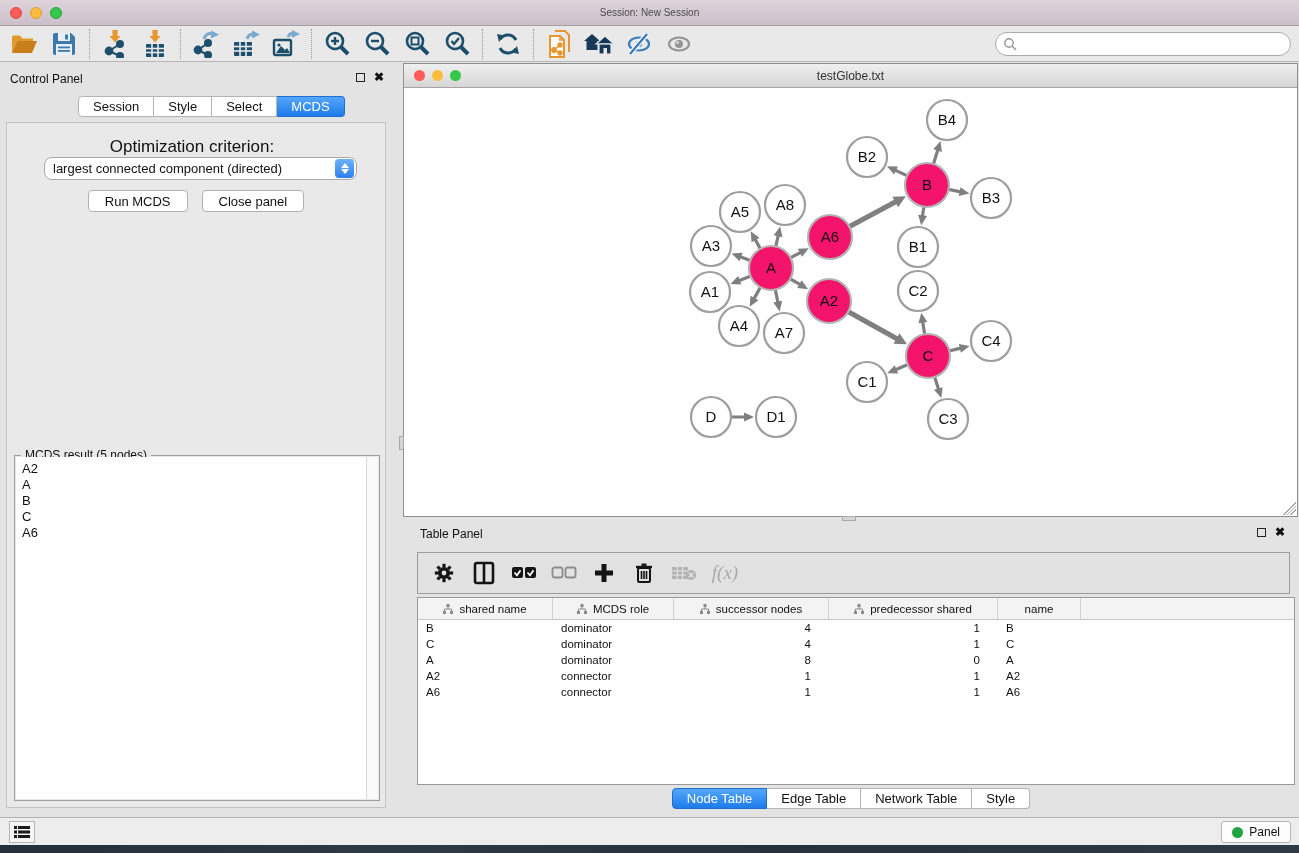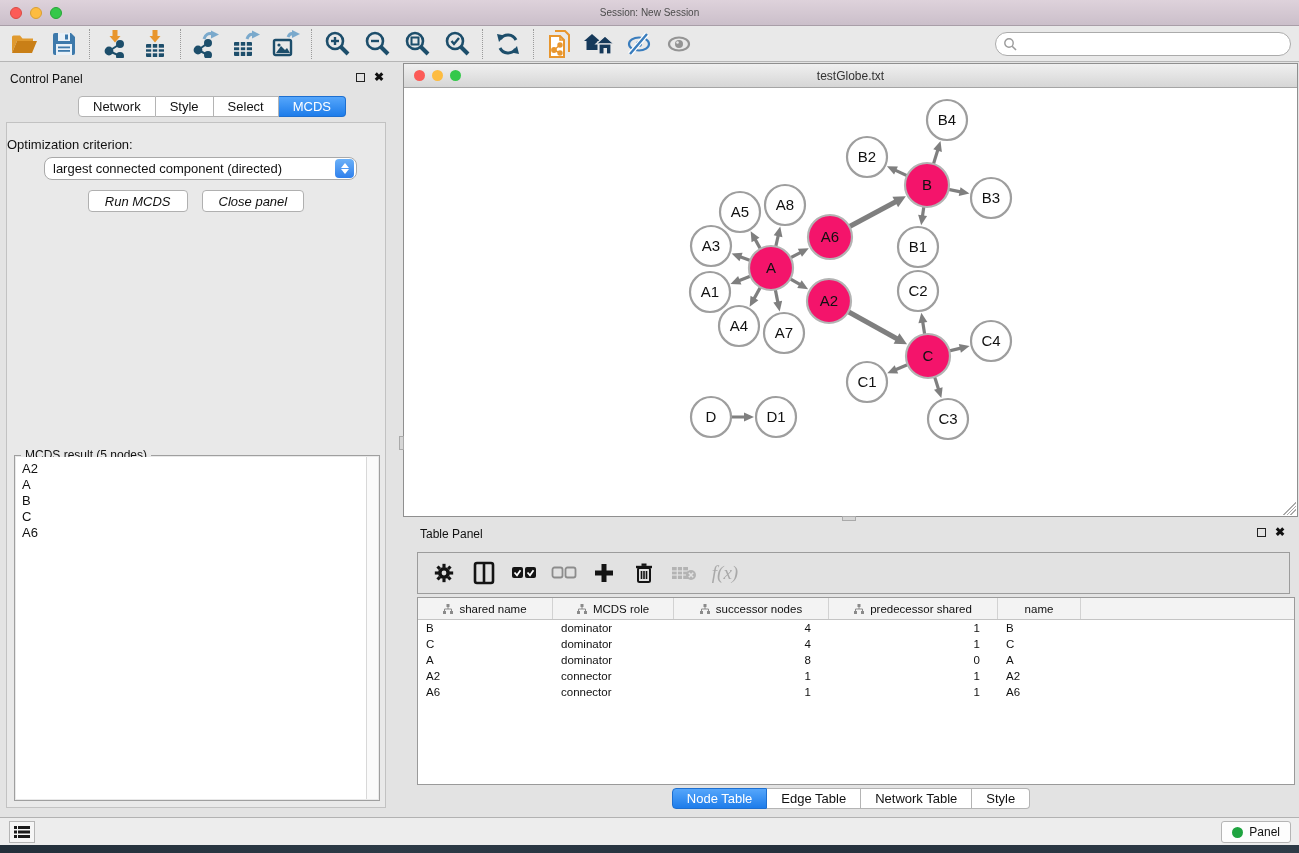--- a/index.html
+++ b/index.html
@@ -42,30 +42,30 @@
   .cp-tabs { position:absolute; left:78px; top:31px; }
   .seg-btn { height:21px; padding:0 14px; background:#fff; border:1px solid #b4b4b4;
     border-left:none; font-size:13px; color:#111; display:flex; align-items:center;
     cursor:default; }
   .seg-btn:first-child { border-left:1px solid #b4b4b4; border-radius:4px 0 0 4px; }
   .seg-btn:last-child { border-radius:0 4px 4px 0; }
   .seg-btn.active { background:linear-gradient(#55a6fb,#1d7cea); border-color:#1d6fd0; color:#fff; }
 
   .cp-content { position:absolute; left:6px; top:57px; width:380px; height:686px;
     background:#e9e9e9; border:1px solid #c2c2c2; }
-  .opt-label { position:absolute; left:0; right:8px; top:14px; font-size:13px; color:#111; }
+  .opt-label { position:absolute; left:0; right:8px; top:14px; text-align:center; font-size:17px; color:#111; }
   .dropdown { position:absolute; left:37px; top:34px; width:313px; height:23px;
     background:#fff; border:1px solid #a9a9a9; border-radius:8px; display:flex; align-items:center; }
   .dropdown .dd-text { flex:1; font-size:13px; padding-left:8px; color:#111; white-space:nowrap; overflow:hidden; }
   .dd-spin { width:19px; height:19px; margin-right:2px; border-radius:4px;
     background:linear-gradient(#6cb1f8,#2f80ec); display:flex; flex-direction:column;
     align-items:center; justify-content:center; gap:1px; }
   .dd-spin .up { width:0; height:0; border-left:4px solid transparent; border-right:4px solid transparent; border-bottom:5px solid #fff; }
   .dd-spin .down { width:0; height:0; border-left:4px solid transparent; border-right:4px solid transparent; border-top:5px solid #fff; }
-  .cp-buttons { position:absolute; left:0; right:0; top:67px; display:flex; justify-content:center; gap:14px;font-style:italic; }
+  .cp-buttons { position:absolute; left:0; right:0; top:67px; display:flex; justify-content:center; gap:14px; }
   .mac-btn { height:22px; padding:0 16px; background:#fff; border:1px solid #b0b0b0;
     border-radius:4px; font-size:13px; color:#111; display:flex; align-items:center; }
 
   .mcds-fieldset { position:absolute; left:7px; top:332px; width:366px; height:346px;
     border:1px solid #9f9f9f; }
   .mcds-legend { position:absolute; left:6px; top:-8px; background:#e9e9e9; padding:0 4px;
     font-size:12px; color:#111; }
   .mcds-list { position:absolute; left:1px; top:1px; right:1px; bottom:1px; background:#fff;
     display:flex; }
   .mcds-items { flex:1; padding:4px 0 0 6px; }
@@ -361,21 +361,21 @@
 
 <div class="control-panel">
   <div class="panel-head">
     <div class="panel-title">Control Panel</div>
     <div class="panel-ctrls">
       <div class="float-box"></div>
       <div class="close-x">✖</div>
     </div>
   </div>
   <div class="seg-tabs cp-tabs" id="cp-tabs">
-      <div class="seg-btn">Network</div>
+      <div class="seg-btn">Session</div>
       <div class="seg-btn">Style</div>
       <div class="seg-btn">Select</div>
       <div class="seg-btn active">MCDS</div>
     </div>
 
   <div class="cp-content">
     <div class="opt-label">Optimization criterion:</div>
     <div class="dropdown">
       <div class="dd-text">largest connected component (directed)</div>
       <div class="dd-spin">

